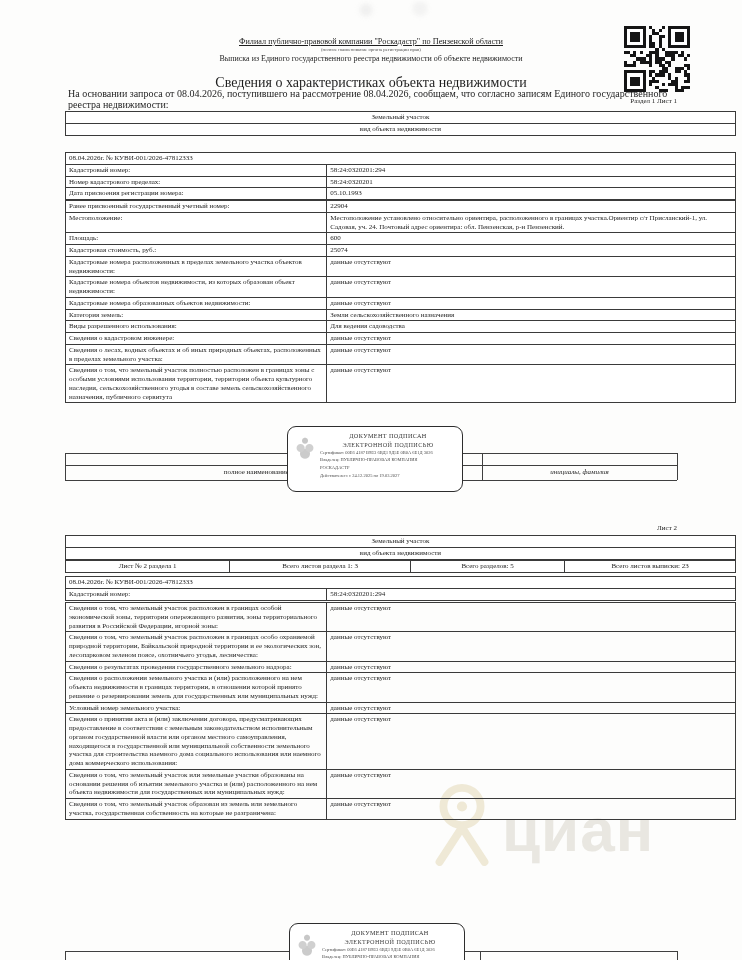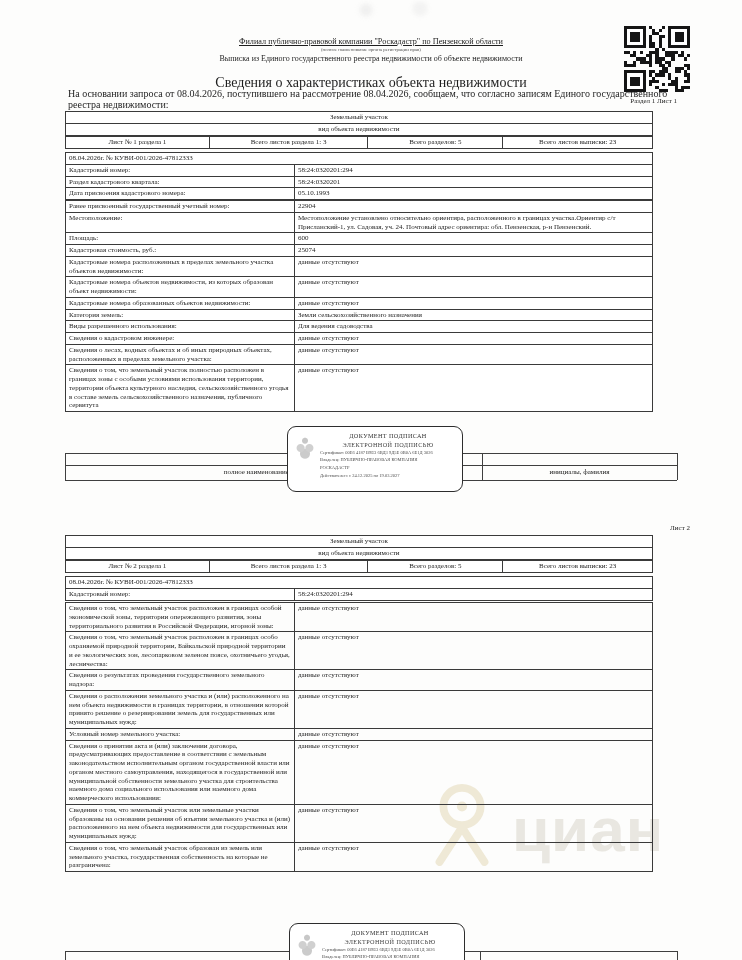--- a/index.html
+++ b/index.html
@@ -19,21 +19,21 @@
   
   .hdr{left:65px;width:612px;}
   .org{top:37px;font-size:8.2px;}
   .orgnote{top:47px;font-size:4.8px;color:#555;}
   .doctitle{top:54px;font-size:8px;}
   .subtitle{top:75px;font-size:14px;}
   .basis{top:88px;left:68px;width:609px;font-size:10px;}
   .corner{font-size:7px;}
 
   
-  table{border-collapse:collapse;width:588px;table-layout:fixed;background:#fff;}
+  table{border-collapse:collapse;width:671px;table-layout:fixed;background:#fff;}
   td{border:1px solid #3a3a3a;font-size:7px;line-height:1.25;padding:1px 3px;vertical-align:top;}
   td.c{text-align:center;}
   .lblcol{width:39%;}
   .metacols col:nth-child(1){width:24.5%}
   .metacols col:nth-child(2){width:27%}
   .metacols col:nth-child(3){width:23%}
   .metacols col:nth-child(4){width:25.5%}
 
   
   .sline{height:0;border-top:1px solid #3f3f3f;}
@@ -60,21 +60,21 @@
 
   
   .qr{left:620px;top:24px;width:74px;height:70px;}
   .qr svg{width:100%;height:100%;}
 
   
   .wm{left:426px;top:768px;width:230px;height:110px;display:flex;align-items:center;z-index:1;pointer-events:none;}
   .wm .pin{width:72px;height:92px;flex:0 0 auto;}
   .wm .wmtext{
     font-family:"Liberation Sans","DejaVu Sans",sans-serif;font-weight:bold;
-    font-size:62px;color:#e9e7e1;letter-spacing:1px;line-height:1;margin-left:14px;margin-top:14px;
+    font-size:62px;color:#e9e7e1;letter-spacing:1px;line-height:1;margin-left:4px;margin-top:14px;
   }
   .scan-noise{left:330px;top:2px;width:120px;height:16px;opacity:.5;filter:blur(2px);
     background:radial-gradient(circle at 30% 50%, #e4e4e4 0 5px, transparent 8px),
                radial-gradient(circle at 75% 40%, #e9e9e9 0 6px, transparent 9px);}
 </style>
 </head>
 <body>
 
 <div class="page">
 
@@ -225,58 +225,42 @@
     <tbody>
         <tr>
           <td class="c">Земельный участок</td>
         </tr>
     <tr>
           <td class="c">вид объекта недвижимости</td>
         </tr>
   </tbody>
     </table>
 
-  <table class="abs metacols" style="left:65px;top:136px;">
-    <colgroup>
-        <col>
-        <col>
-        <col>
-        <col>
-      </colgroup>
-    <tbody>
-        <tr>
-      <td class="c">Лист № 1 раздела 1</td>
-      <td class="c">Всего листов раздела 1: 3</td>
-      <td class="c">Всего разделов: 5</td>
-      <td class="c">Всего листов выписки: 23</td>
-    </tr>
-  </tbody>
-    </table>
 
   <table class="abs" style="left:65px;top:152px;">
     <colgroup>
         <col class="lblcol">
         <col>
       </colgroup>
     <tbody>
       <tr>
           <td colspan="2">08.04.2026г. № КУВИ-001/2026-47812333</td>
         </tr>
     </tbody>
     <tbody>
         <tr>
         <td>Кадастровый номер:</td>
         <td>58:24:0320201:294</td>
       </tr>
         <tr>
-        <td>Раздел кадастрового квартала:</td>
+        <td>Номер кадастрового пределах:</td>
         <td>58:24:0320201</td>
       </tr>
         <tr>
-        <td>Дата присвоения кадастрового номера:</td>
+        <td>Дата присвоения регистрации номера:</td>
         <td>05.10.1993</td>
       </tr>
       </tbody>
   </table>
 
   <table class="abs" style="left:65px;top:200px;padding-left:31px;">
     <colgroup>
         <col class="lblcol">
         <col>
       </colgroup>
@@ -332,33 +316,33 @@
       </tbody>
   </table>
 
   <div class="abs sline" style="left:65px;top:453px;width:612px;"></div>
   <div class="abs sline" style="left:65px;top:465px;width:612px;"></div>
   <div class="abs sline" style="left:65px;top:480px;width:612px;"></div>
   <div class="abs svert" style="left:482px;top:453px;height:27px;"></div>
   <div class="abs svert" style="left:65px;top:453px;height:27px;"></div>
   <div class="abs svert" style="left:677px;top:453px;height:27px;"></div>
   <div class="abs siglabel c" style="left:65px;top:468px;width:417px;">полное наименование должности</div>
-  <div class="abs siglabel c" style="left:482px;top:468px;width:195px;">инициалы, фамилия</div>
+  <div class="abs siglabel c" style="left:482px;top:468px;width:195px;font-style:italic;">инициалы, фамилия</div>
 
   <div class="abs stamp" style="left:287px;top:426px;">
     <div class="emblem"></div>
     <div class="t1">ДОКУМЕНТ ПОДПИСАН</div>
     <div class="t2">ЭЛЕКТРОННОЙ ПОДПИСЬЮ</div>
     <div class="sm">Сертификат: 00Е6 4187 В9Е3 6ВД3 9Д5Е 0В0А 6Е1Д 3026</div>
     <div class="sm">Владелец: ПУБЛИЧНО-ПРАВОВАЯ КОМПАНИЯ</div>
     <div class="sm">РОСКАДАСТР</div>
     <div class="sm">Действителен: с 24.12.2025 по 19.03.2027</div>
   </div>
 
-  <div class="abs corner r" style="left:78px;top:524px;width:612px;">Лист 2</div>
+  <div class="abs corner r" style="left:65px;top:524px;width:612px;">Лист 2</div>
 
   <table class="abs" style="left:65px;top:535px;">
     <tbody>
         <tr>
           <td class="c">Земельный участок</td>
         </tr>
     <tr>
           <td class="c">вид объекта недвижимости</td>
         </tr>
   </tbody>

